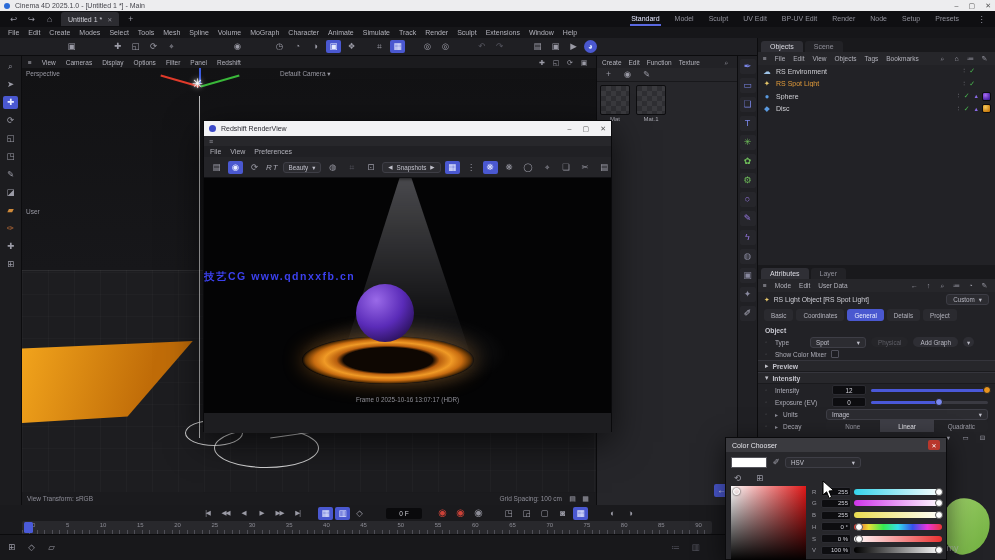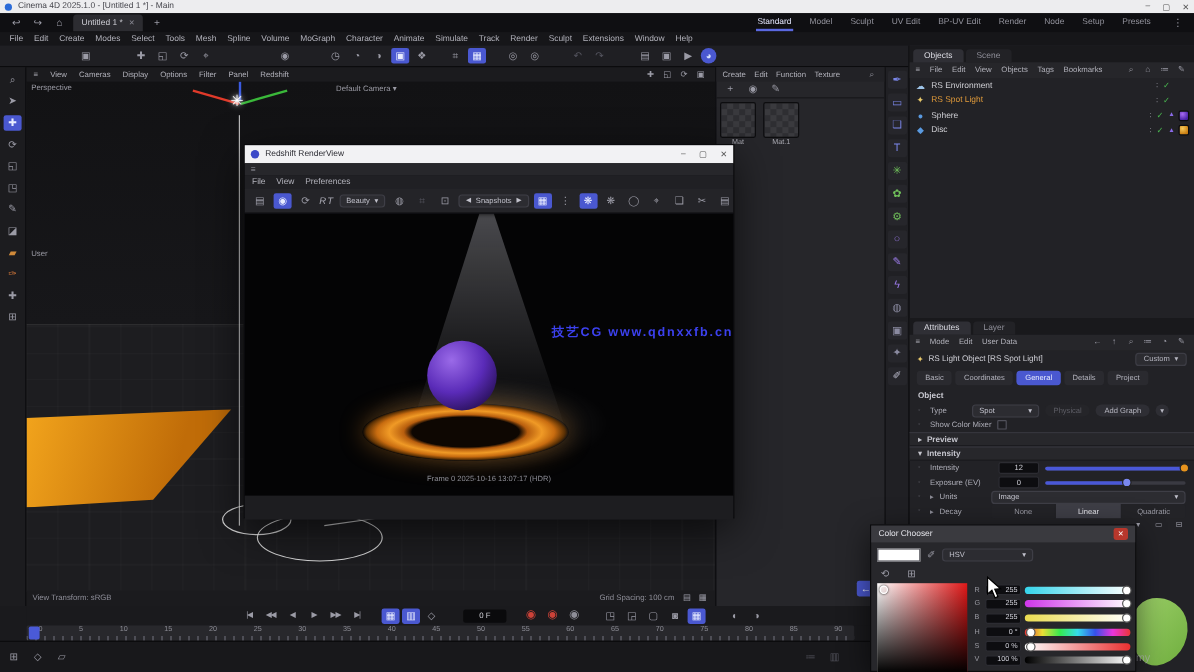--- a/index.html
+++ b/index.html
@@ -127,21 +127,21 @@
   .cone{position:absolute;left:128px;top:0;width:150px;height:198px;
     background:linear-gradient(rgba(235,235,245,.30),rgba(235,235,245,.06) 70%,rgba(235,235,245,0));
     clip-path:polygon(45% 0,53% 0,97% 100%,3% 100%);filter:blur(2px)}
   .glow{position:absolute;left:95px;top:135px;width:210px;height:80px;border-radius:50%;
     background:radial-gradient(closest-side,rgba(255,255,255,.16),rgba(255,255,255,0));filter:blur(3px)}
   .sphere{position:absolute;left:152px;top:106px;width:58px;height:58px;border-radius:50%;
     background:radial-gradient(circle at 35% 28%,#9a6ae8,#5a2bb8 48%,#200c48 88%)}
   .disc{position:absolute;left:98px;top:158px;width:172px;height:48px;border-radius:50%;
     background:radial-gradient(closest-side,#0e0702 0 52%,#b85e0e 60%,#f09a26 74%,#c86c10 86%,#5a3004 96%,rgba(40,20,2,0));
     box-shadow:0 0 20px rgba(240,150,40,.35)}
-  .rvwm{position:absolute;left:0;top:92px;width:100%;text-align:right;font-size:10.5px;font-weight:bold;
+  .rvwm{position:absolute;left:0;top:92px;width:100%;text-align:left;font-size:10.5px;font-weight:bold;
     letter-spacing:1.5px;color:#3c41ee}
   .rvstatus{position:absolute;left:0;top:218px;width:100%;text-align:center;font-size:6.3px;color:#8e8e96}
   #rvfooter{height:20px;background:#1d1d20}
   
   #ccwin{left:725px;top:437px;width:222px;height:123px;background:#27272b;z-index:60;
     border:1px solid #0a0a0c;box-shadow:0 6px 24px rgba(0,0,0,.6)}
   #cctitle{height:14px;background:#3a3a3f;display:flex;align-items:center;padding:0 6px;font-size:7px;color:#e2e2e8}
   #ccclose{margin-left:auto;width:12px;height:10px;background:#b8372c;border-radius:2px;color:#fff;
     font-size:6px;display:flex;align-items:center;justify-content:center}
   .ccswatch{position:absolute;left:5px;top:19px;width:36px;height:11px;border:1px solid #55555c}

